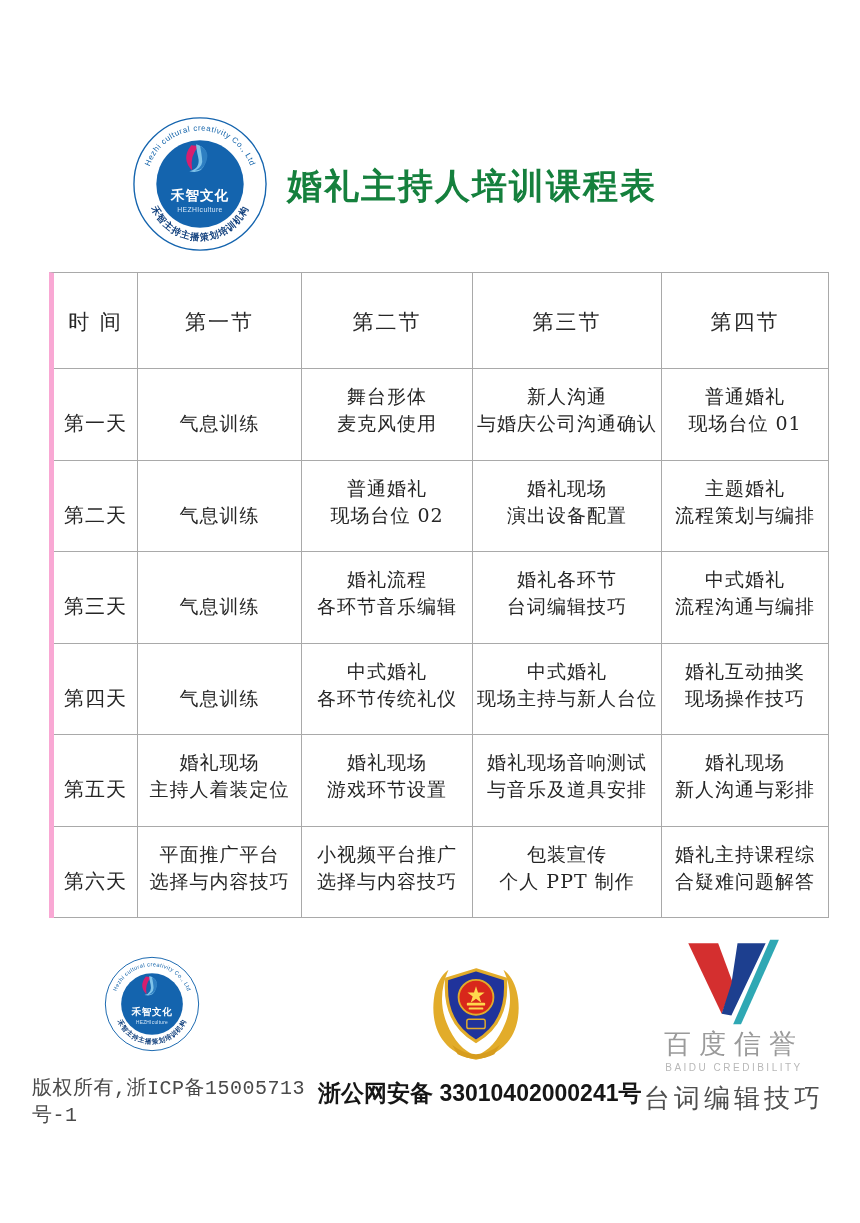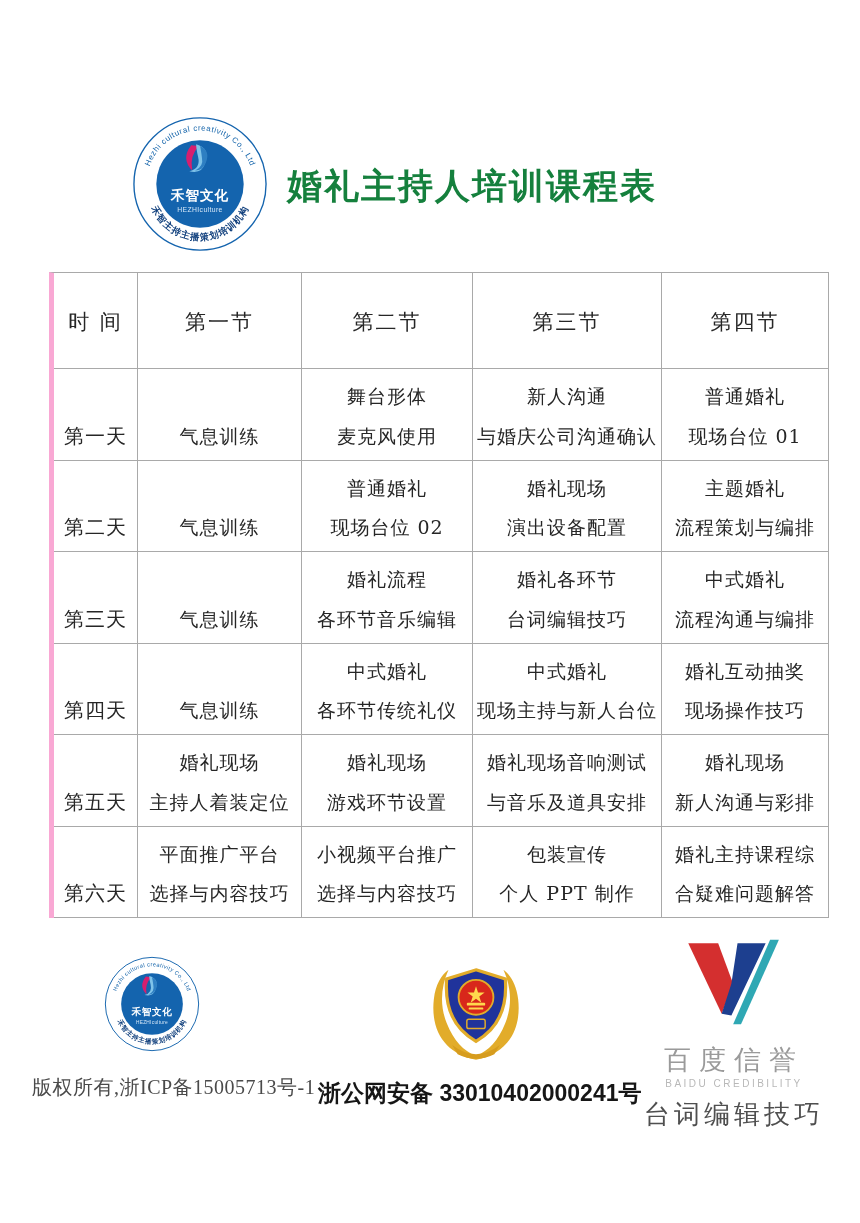--- a/index.html
+++ b/index.html
@@ -10,39 +10,39 @@
   #hdr-logo{position:absolute;left:132px;top:116px;width:136px;height:136px;}
   #page-title{position:absolute;left:282px;top:163px;width:380px;text-align:center;
               font-size:35px;font-weight:700;letter-spacing:2px;color:#15803d;white-space:nowrap;}
 
   
   #course-table{position:absolute;left:49px;top:272px;width:775px;
      display:grid;grid-template-columns:84px 164px 171px 189px 167px;
      grid-template-rows:96px repeat(6,91.5px);
      border-top:1px solid #a9a9a9;border-left:5px solid #f9a8d4;}
   .t-cell{border-right:1px solid #a9a9a9;border-bottom:1px solid #a9a9a9;
-     display:flex;flex-direction:column;justify-content:space-between;
+     display:flex;flex-direction:column;justify-content:flex-start;
      padding:14px 2px 10px;box-sizing:border-box;overflow:hidden;}
   .t-head{justify-content:center;}
   .t-head .line{font-size:21px;letter-spacing:2px;}
   .line{display:block;text-align:center;font-size:19px;line-height:27px;min-height:27px;
         letter-spacing:1px;white-space:nowrap;}
   .t-day .line2{font-size:20px;}
 
   
   #ftr-logo{position:absolute;left:104px;top:956px;width:96px;height:96px;}
   #copyright{position:absolute;left:32px;top:1074px;width:300px;
-     font-family:Liberation Serif, serif;font-size:20px;color:#4a4a4a;letter-spacing:0.5px;}
+     font-family:Liberation Mono, monospace;font-size:20px;color:#4a4a4a;letter-spacing:0.5px;}
   #police-badge{position:absolute;left:420px;top:957px;width:112px;height:110px;}
   #police-text{position:absolute;left:318px;top:1078px;width:330px;text-align:left;
      font-family:"Liberation Sans",sans-serif;font-weight:700;font-size:23px;color:#161616;}
   #baidu-block{position:absolute;left:628px;top:938px;width:212px;text-align:center;
      font-family:"Liberation Sans",sans-serif;}
   #baidu-logo{width:116px;height:88px;margin:0 auto;display:block;}
-  #baidu-cn{font-size:27px;color:#9a9a9a;letter-spacing:8px;margin-top:16px;white-space:nowrap;}
+  #baidu-cn{font-size:27px;color:#9a9a9a;letter-spacing:8px;margin-top:0;white-space:nowrap;}
   #baidu-en{font-size:10px;color:#b8b8b8;letter-spacing:2.5px;}
   #baidu-cert{font-size:26px;color:#4f4f4f;letter-spacing:4px;margin-top:8px;white-space:nowrap;}
 
   .seal-arc-top{font-family:"Liberation Sans",sans-serif;font-size:8.2px;fill:#1565ab;letter-spacing:0.6px;}
   .seal-arc-bot{font-family:"Liberation Sans",sans-serif;font-size:9.6px;font-weight:700;fill:#12417e;letter-spacing:1px;}
   .seal-cn{font-family:"DejaVu Serif",serif;font-size:14px;font-weight:700;fill:#ffffff;letter-spacing:1px;}
   .seal-en{font-family:"Liberation Sans",sans-serif;font-size:7px;fill:#d6e8f8;letter-spacing:0.4px;}
 </style>
 </head>
 <body>

